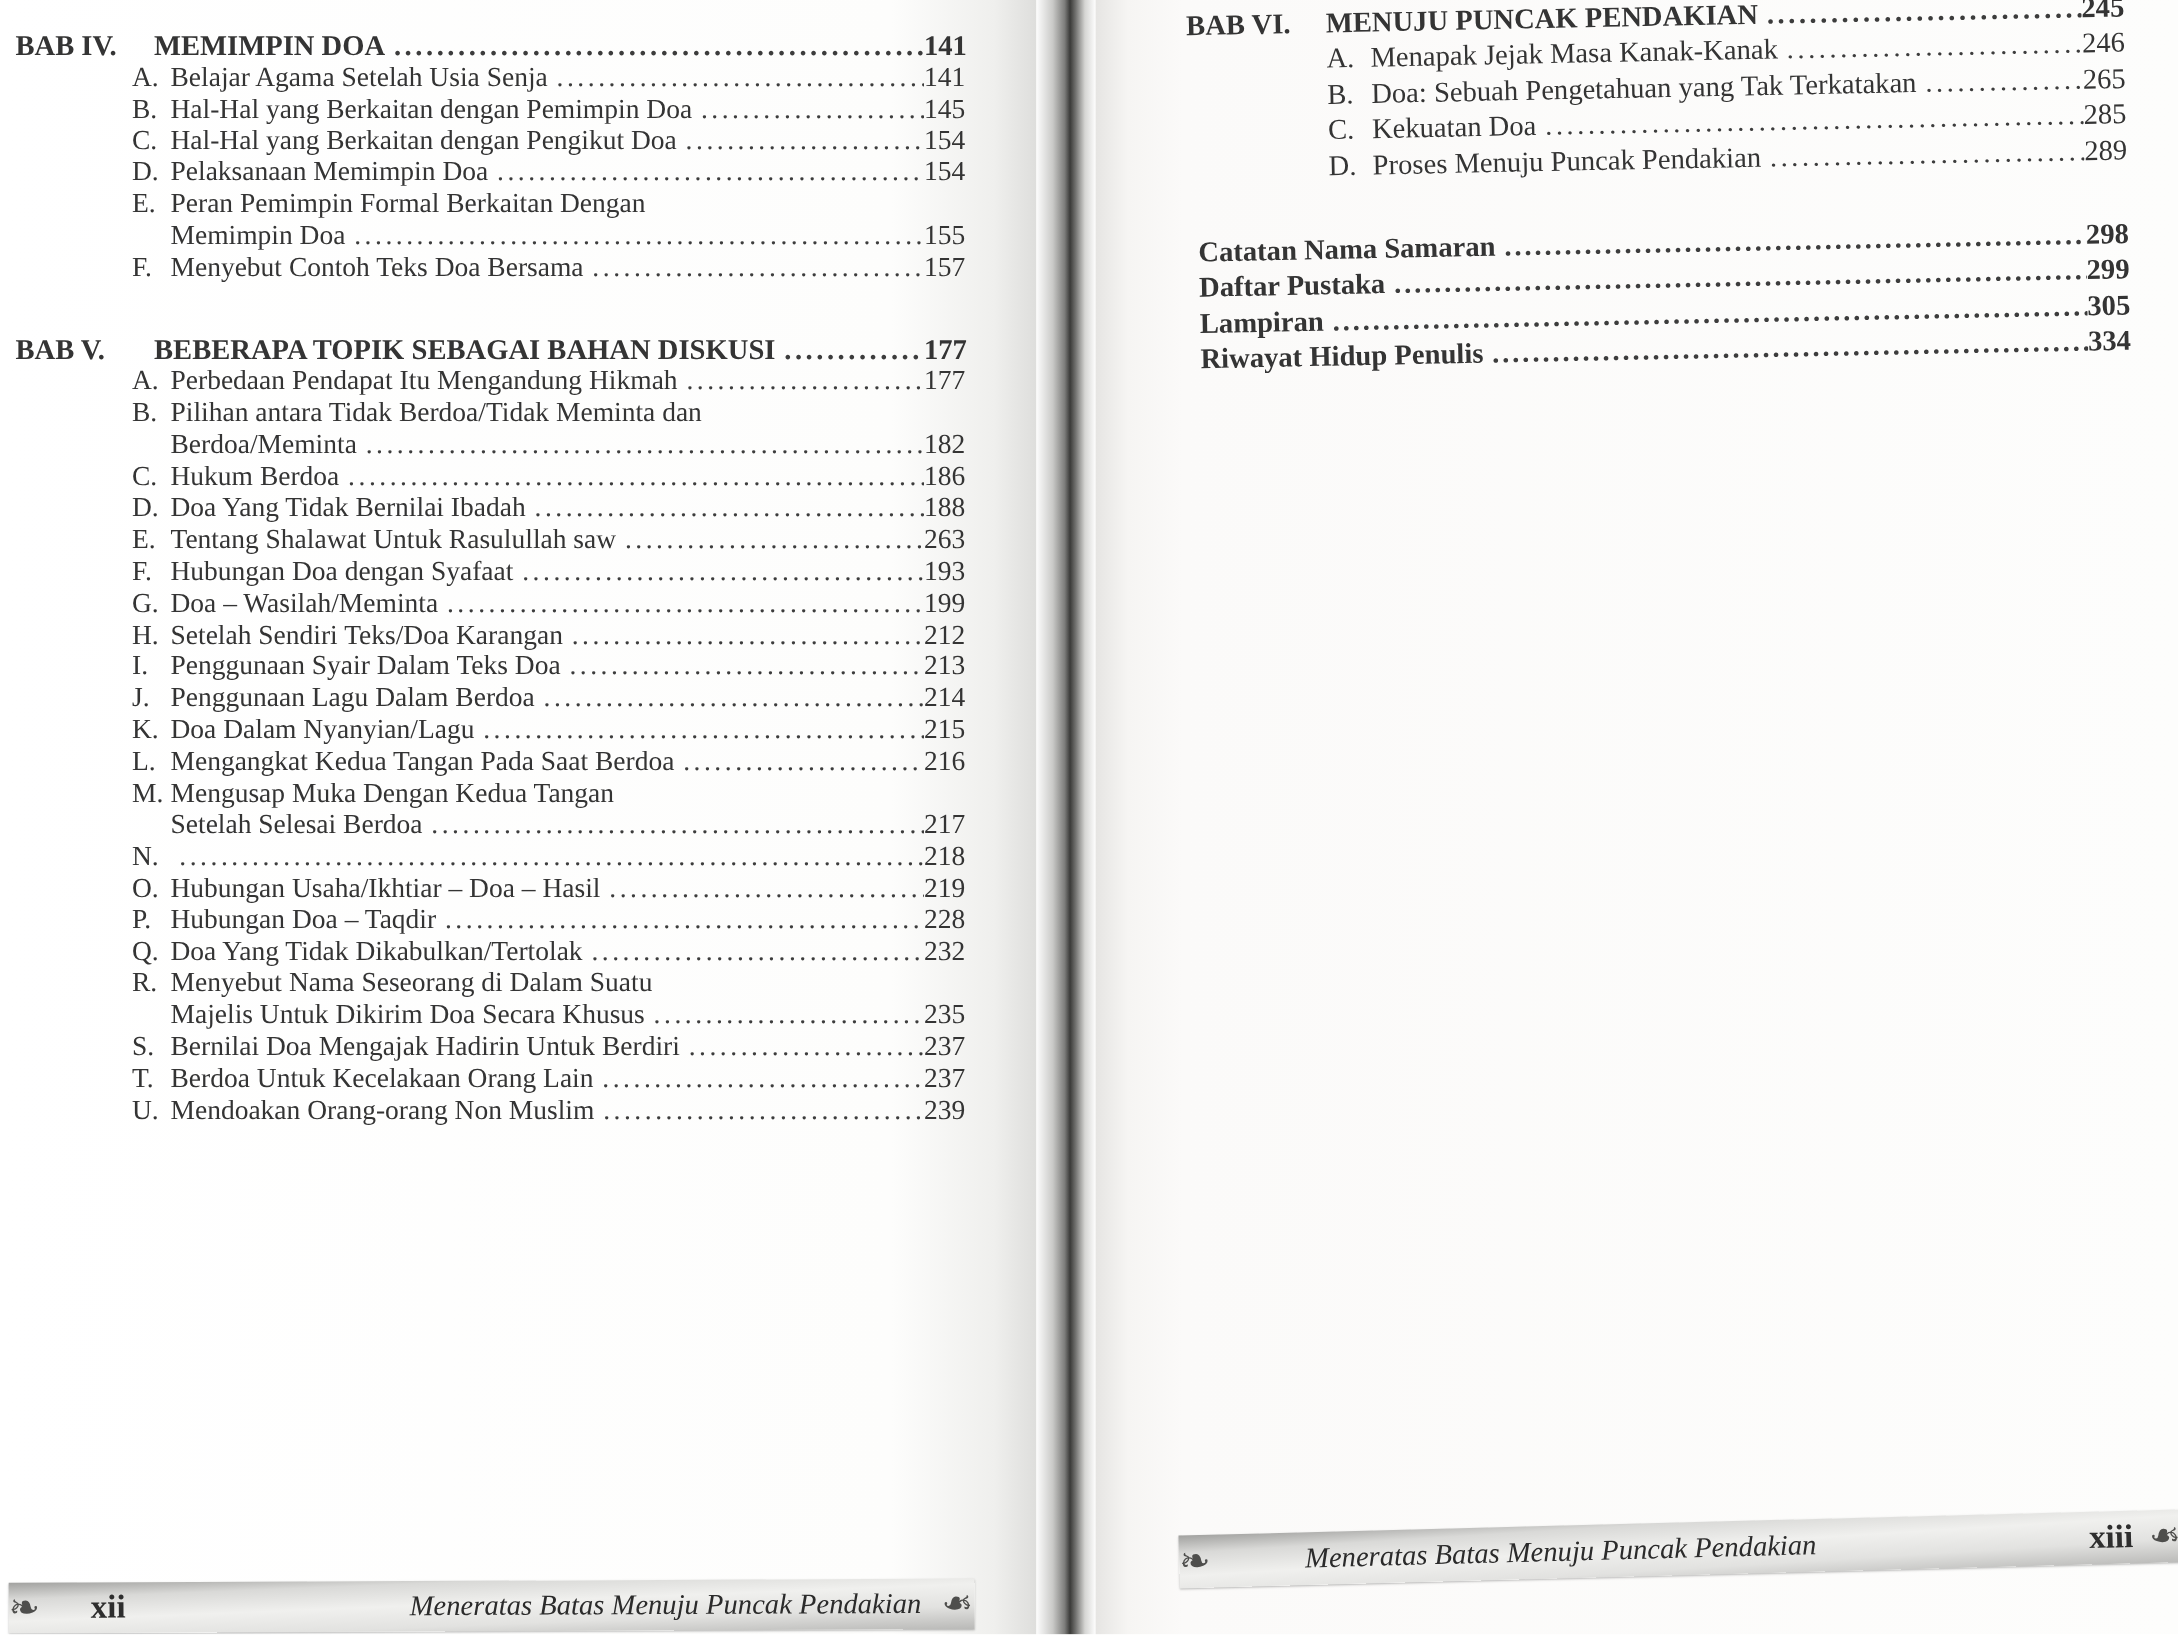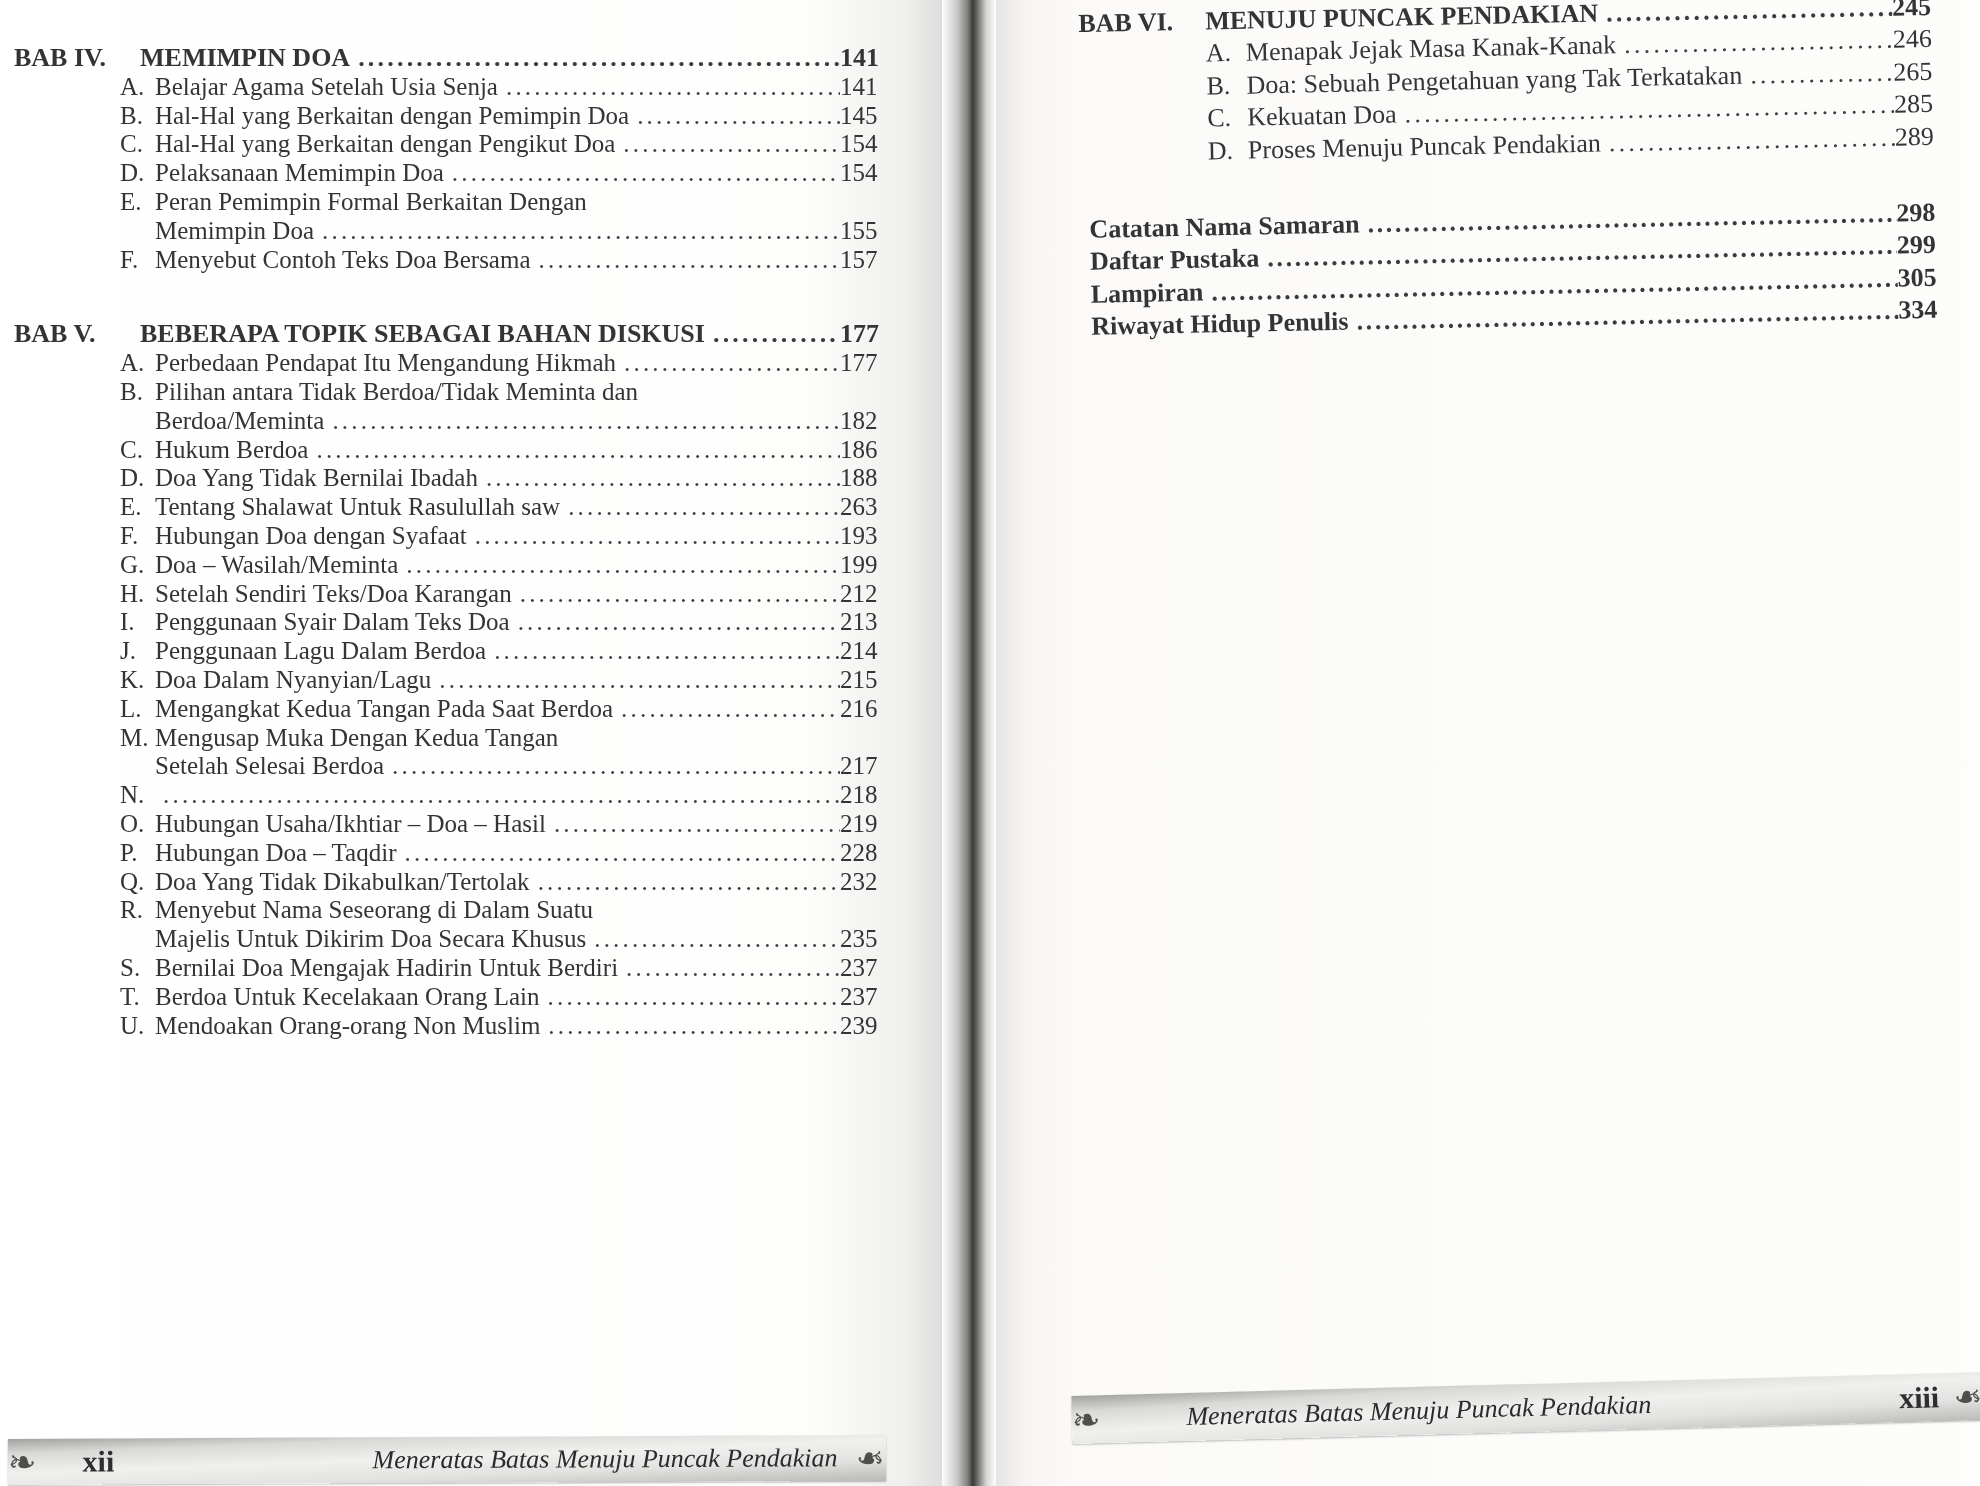--- a/index.html
+++ b/index.html
@@ -22,21 +22,21 @@
   .row{display:flex;align-items:baseline;}
   .itxt,.ch-title,.ch-label,.letter{white-space:nowrap;}
   .leader{flex:1 1 0;min-width:0;overflow:hidden;white-space:nowrap;
     letter-spacing:3.2px;padding:0 8px 0 8px;color:#3c3c3c;}
   .pagenum{flex:0 0 auto;text-align:left;}
   .chapter-row{font-weight:bold;}
 
   
   .toc-left{left:14px;top:28px;width:886px;font-size:25px;}
   .toc-left .row{height:28.8px;line-height:28.8px;}
-  .toc-left .chapter-row{font-size:26px;margin-top:16px;}
+  .toc-left .chapter-row{font-size:26px;}
   .toc-left .ch-label{width:126px;flex:0 0 126px;}
   .toc-left .indent{width:106px;flex:0 0 106px;}
   .toc-left .letter{width:35px;flex:0 0 35px;}
   .toc-left .pagenum{width:60px;flex:0 0 60px;}
   .toc-left .toc-section + .toc-section{margin-top:46px;}
 
   
   .toc-right{left:1078px;top:8px;width:870px;font-size:26px;
     transform:rotate(-1.15deg);transform-origin:0 0;}
   .toc-right .row{height:32.4px;line-height:32.4px;}

